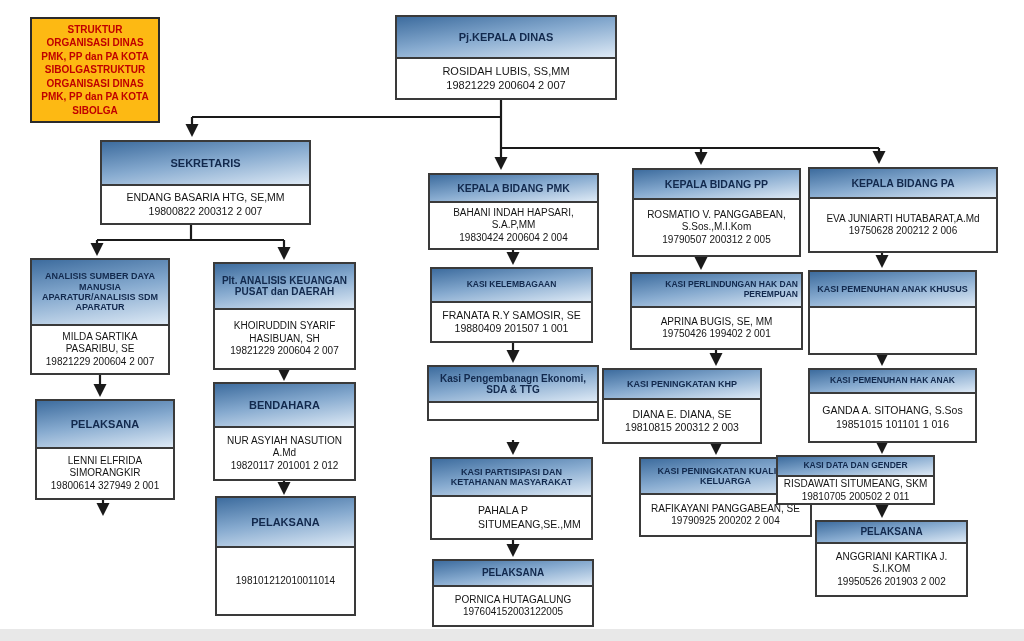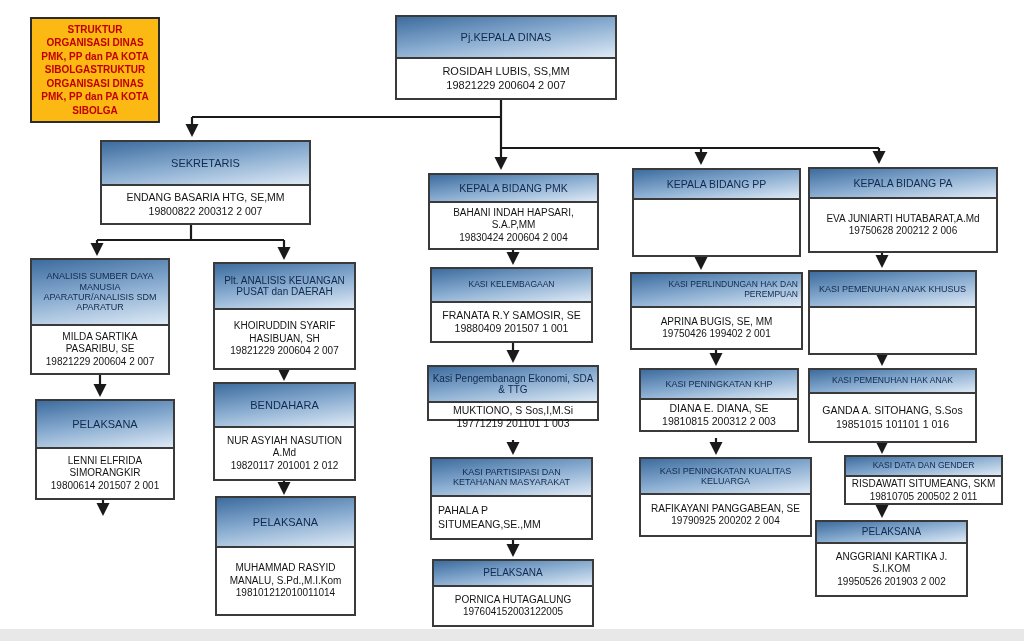--- a/index.html
+++ b/index.html
@@ -12,32 +12,32 @@
   svg.wires{position:absolute;left:0;top:0;z-index:0;pointer-events:none;}
   .node{
     position:absolute;z-index:1;box-sizing:border-box;
     background:#ffffff;border:2px solid #3a3a3a;
     display:flex;flex-direction:column;
   }
   .hd{
     box-sizing:border-box;
     background:linear-gradient(172deg,#3d6c9e 0%,#86aacf 48%,#dde9f5 100%);
     border-bottom:2px solid #3a3a3a;
-    color:#12294d;font-weight:normal;
+    color:#12294d;font-weight:bold;
     display:flex;align-items:center;justify-content:center;
     text-align:center;padding:1px 3px;line-height:1.15;
     flex:0 0 auto;
   }
   .bd{
     flex:1 1 auto;display:flex;flex-direction:column;
     align-items:center;justify-content:center;
     text-align:center;color:#141414;padding:1px 3px;line-height:1.25;border-radius:10px;
   }
   .bd span{display:block;}
-  .bd.left{align-items:flex-start;text-align:left;padding-left:6px;}
+  .bd.left{align-items:flex-start;text-align:left;padding-left:6px;margin-left:40px;}
   .h11{font-size:11px;} .h105{font-size:10.5px;} .h10{font-size:10px;}
   .h95{font-size:9.5px;} .h9{font-size:9px;} .h85{font-size:8.5px;}
   .b11{font-size:11px;} .b105{font-size:10.5px;} .b10{font-size:10px;}
   .legend{
     position:absolute;z-index:1;box-sizing:border-box;
     background:#fdb913;border:2px solid #2b2b2b;
     color:#c00000;font-weight:bold;font-size:10px;line-height:1.35;
     display:flex;align-items:center;justify-content:center;text-align:center;
     padding:6px 8px;
   }
@@ -117,21 +117,21 @@
     <div class="bd b10">
       <span>MILDA SARTIKA PASARIBU, SE</span>
       <span>19821229 200604 2 007</span>
     </div>
   </div>
 
   <div class="node" style="left:35px;top:399px;width:140px;height:101px">
     <div class="hd h11" style="height:48px">PELAKSANA</div>
     <div class="bd b10">
       <span>LENNI ELFRIDA SIMORANGKIR</span>
-      <span>19800614 201507 2 001</span>
+      <span>19800614 327949 2 001</span>
     </div>
   </div>
 
 
   <div class="node" style="left:213px;top:262px;width:143px;height:108px">
     <div class="hd h10" style="height:46px">Plt. ANALISIS KEUANGAN PUSAT dan DAERAH</div>
     <div class="bd b10">
       <span>KHOIRUDDIN SYARIF HASIBUAN, SH</span>
       <span>19821229 200604 2 007</span>
     </div>
@@ -141,21 +141,20 @@
     <div class="hd h11" style="height:44px">BENDAHARA</div>
     <div class="bd b10">
       <span>NUR ASYIAH NASUTION A.Md</span>
       <span>19820117 201001 2 012</span>
     </div>
   </div>
 
   <div class="node" style="left:215px;top:496px;width:141px;height:120px">
     <div class="hd h11" style="height:50px">PELAKSANA</div>
     <div class="bd b10">
-      <span>MUHAMMAD RASYID MANALU, S.Pd.,M.I.Kom</span>
       <span>198101212010011014</span>
     </div>
   </div>
 
   <div class="node" style="left:428px;top:173px;width:171px;height:77px">
     <div class="hd h105" style="height:28px">KEPALA BIDANG PMK</div>
     <div class="bd b10">
       <span>BAHANI INDAH HAPSARI, S.A.P,MM</span>
       <span>19830424 200604 2 004</span>
     </div>
@@ -164,54 +163,54 @@
   <div class="node" style="left:430px;top:267px;width:163px;height:76px">
     <div class="hd h85" style="height:34px">KASI KELEMBAGAAN</div>
     <div class="bd b105">
       <span>FRANATA R.Y SAMOSIR, SE</span>
       <span>19880409 201507 1 001</span>
     </div>
   </div>
 
   <div class="node" style="left:427px;top:365px;width:172px;height:56px">
     <div class="hd h10" style="height:36px">Kasi Pengembanagn Ekonomi, SDA &amp; TTG</div>
-    <div class="bd b105">
-      <span>MUKTIONO, S Sos,I,M.Si</span>
-      <span>19771219 201101 1 003</span>
-    </div>
   </div>
 
   <div class="node" style="left:430px;top:457px;width:163px;height:83px">
     <div class="hd h9" style="height:38px">KASI PARTISIPASI DAN KETAHANAN MASYARAKAT</div>
     <div class="bd b105 left">
       <span>PAHALA P SITUMEANG,SE.,MM</span>
     </div>
   </div>
 
   <div class="node" style="left:432px;top:559px;width:162px;height:68px">
     <div class="hd h10" style="height:26px">PELAKSANA</div>
     <div class="bd b10">
       <span>PORNICA HUTAGALUNG</span>
       <span>197604152003122005</span>
     </div>
   </div>
 
   <div class="node" style="left:632px;top:168px;width:169px;height:89px">
     <div class="hd h105" style="height:30px">KEPALA BIDANG PP</div>
+    <div class="bd b10">
+      <span>ROSMATIO V. PANGGABEAN, S.Sos.,M.I.Kom</span>
+      <span>19790507 200312 2 005</span>
+    </div>
   </div>
 
   <div class="node" style="left:630px;top:272px;width:173px;height:78px">
     <div class="hd h85" style="height:34px;justify-content:flex-start;text-align:right">KASI PERLINDUNGAN HAK DAN PEREMPUAN</div>
     <div class="bd b10">
       <span>APRINA BUGIS, SE, MM</span>
       <span>19750426 199402 2 001</span>
     </div>
   </div>
 
-  <div class="node" style="left:639px;top:368px;width:160px;height:64px">
+  <div class="node" style="left:602px;top:368px;width:160px;height:76px">
     <div class="hd h9" style="height:30px">KASI PENINGKATAN KHP</div>
     <div class="bd b105">
       <span>DIANA E. DIANA, SE</span>
       <span>19810815 200312 2 003</span>
     </div>
   </div>
 
   <div class="node" style="left:639px;top:457px;width:173px;height:80px">
     <div class="hd h9" style="height:36px">KASI PENINGKATAN KUALITAS KELUARGA</div>
     <div class="bd b10">
@@ -233,21 +232,21 @@
   </div>
 
   <div class="node" style="left:808px;top:368px;width:169px;height:75px">
     <div class="hd h85" style="height:24px">KASI PEMENUHAN HAK ANAK</div>
     <div class="bd b105">
       <span>GANDA A. SITOHANG, S.Sos</span>
       <span>19851015 101101 1 016</span>
     </div>
   </div>
 
-  <div class="node" style="left:844px;top:455px;width:159px;height:50px">
+  <div class="node" style="left:776px;top:455px;width:159px;height:50px">
     <div class="hd h85" style="height:20px">KASI DATA DAN GENDER</div>
     <div class="bd b10">
       <span>RISDAWATI SITUMEANG, SKM</span>
       <span>19810705 200502 2 011</span>
     </div>
   </div>
 
   <div class="node" style="left:815px;top:520px;width:153px;height:77px">
     <div class="hd h10" style="height:22px">PELAKSANA</div>
     <div class="bd b10">

